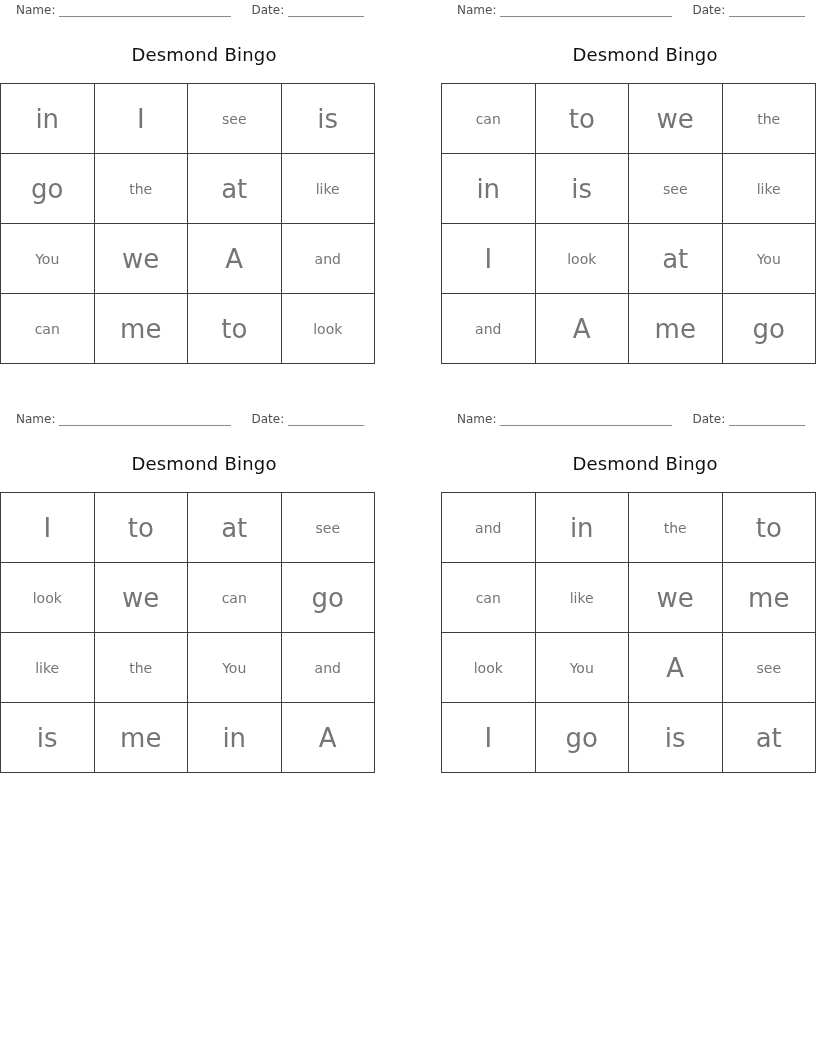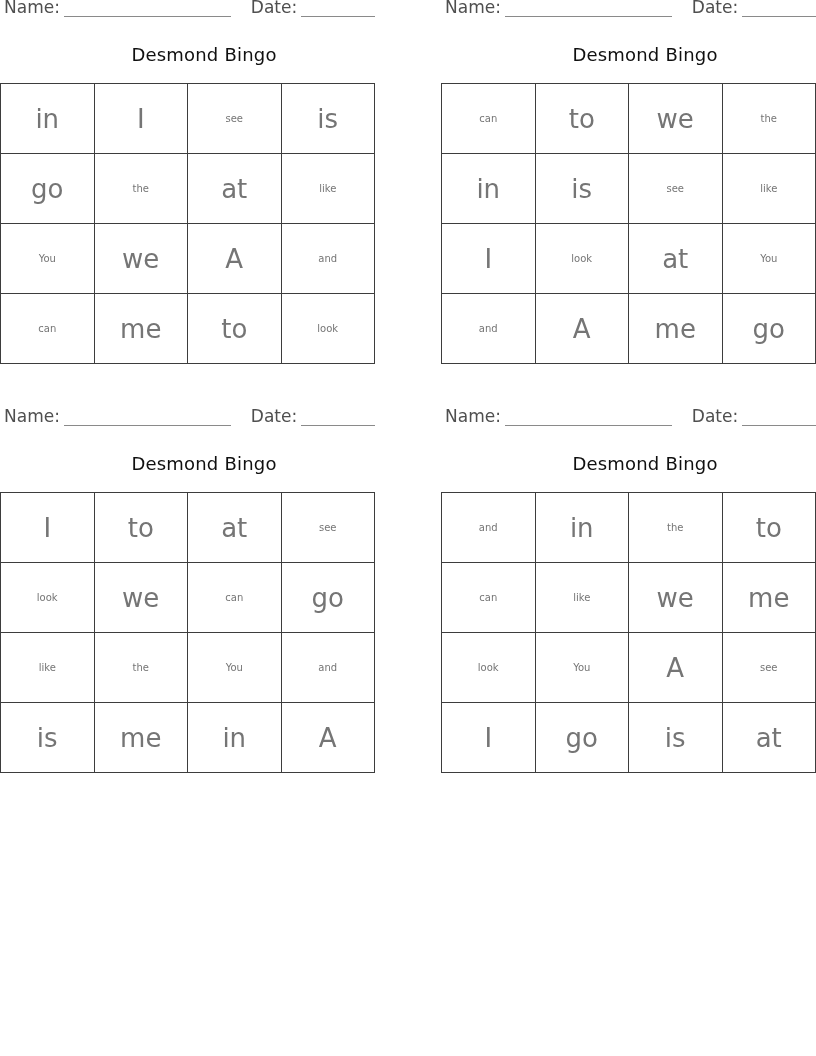--- a/index.html
+++ b/index.html
@@ -16,24 +16,23 @@
     overflow: hidden;
   }
   .card {
     position: absolute;
     width: 375px;
   }
   .meta {
     display: flex;
     align-items: flex-end;
     height: 17px;
-    font-size: 17px;
+    font-size: 12px;
     color: #4f4f4f;
-    padding-left: 4px;
-    justify-content: center;
+    padding-left: 16px;
   }
   .blank-line {
     display: inline-block;
     border-bottom: 1px solid #8a8a8a;
     height: 13px;
   }
   .name-line {
     width: 172px;
     margin-left: 4px;
   }
@@ -64,21 +63,21 @@
     border: 1px solid #3d3d3d;
     width: 25%;
     height: 69px;
     text-align: center;
     vertical-align: middle;
     color: #757575;
     padding: 0;
     overflow: hidden;
   }
   td.lg { font-size: 26px; }
-  td.sm { font-size: 10px; }
+  td.sm { font-size: 14px; }
 </style>
 </head>
 <body>
 
 <div class="page">
 
   <div class="card" style="left: 0px; top: 0px;">
     <div class="meta">
       <span>Name:</span>
       <span class="blank-line name-line"></span>

